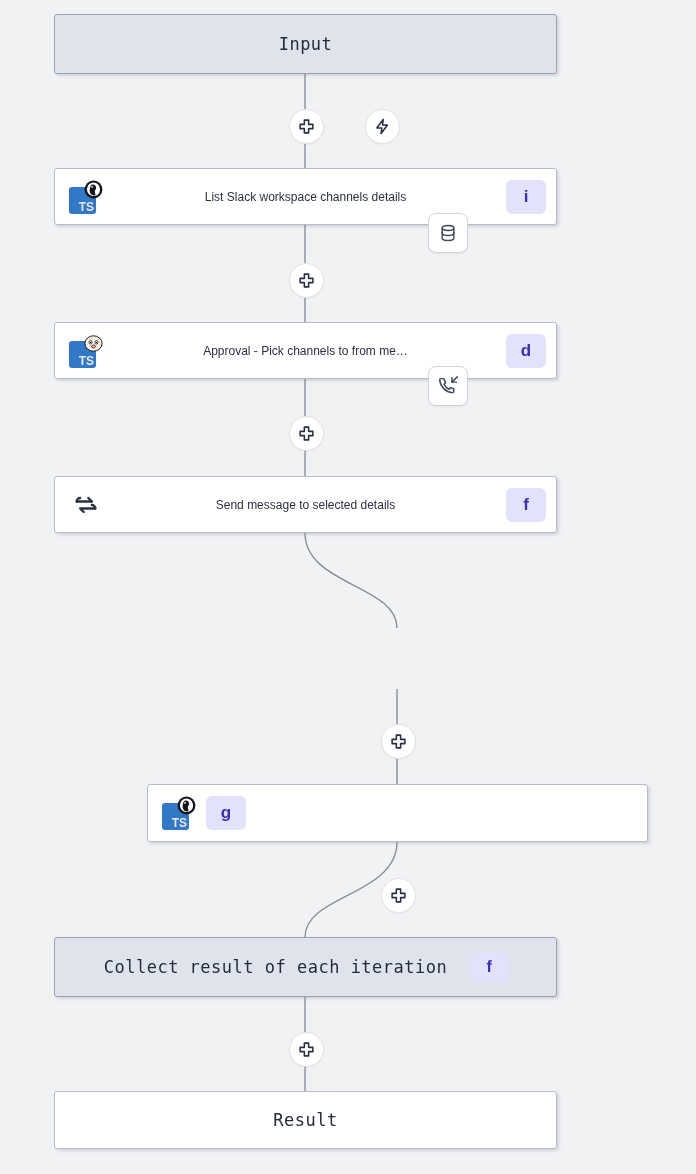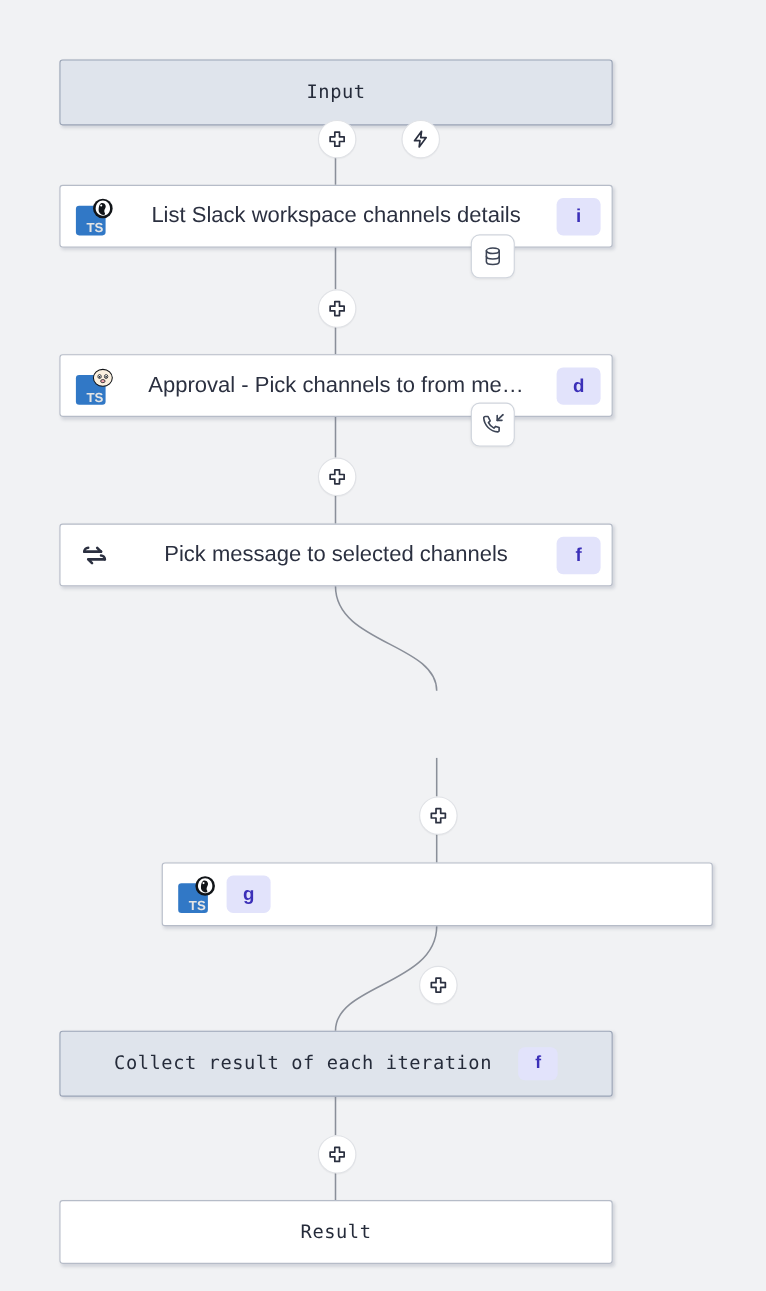--- a/index.html
+++ b/index.html
@@ -52,21 +52,21 @@
 
   .mono-label {
     font-family: "DejaVu Sans Mono", "Liberation Mono", monospace;
     font-size: 17px;
     letter-spacing: 0.5px;
     color: #252b3a;
     white-space: nowrap;
   }
   .sans-label {
     font-family: "Liberation Sans", sans-serif;
-    font-size: 20px;
+    font-size: 12px;
     color: #2b3040;
     white-space: nowrap;
     overflow: hidden;
     text-overflow: ellipsis;
   }
 
   
   .step-inner {
     display: flex;
     align-items: center;
@@ -188,21 +188,21 @@
       <path d="M397,689 L397,724"></path>
       <path d="M397,757 L397,784"></path>
 
       <path d="M397,842 C397,895 305,895 305,937"></path>
 
       <path d="M305,997 L305,1032"></path>
       <path d="M305,1065 L305,1091"></path>
     </g>
   </svg>
 
-  <div class="node gray plain" style="left:54px; top:14px; width:503px; height:60px;margin-top:40px;">
+  <div class="node gray plain" style="left:54px; top:14px; width:503px; height:60px;">
     <span class="mono-label">Input</span>
   </div>
 
   <div class="circle-btn" style="left:289px; top:109px;">
     <svg width="17" height="17" viewBox="0 0 24 24" fill="none" stroke="#2b3040" stroke-width="2.2" stroke-linecap="round" stroke-linejoin="round">
       <path d="M9 3 h6 v6 h6 v6 h-6 v6 h-6 v-6 h-6 v-6 h6 z"></path>
     </svg>
   </div>
   <div class="circle-btn" style="left:365px; top:109px;">
     <svg width="17" height="17" viewBox="0 0 24 24" fill="none" stroke="#2b3040" stroke-width="2.2" stroke-linecap="round" stroke-linejoin="round">
@@ -274,21 +274,21 @@
     <div class="step-inner">
       <span class="step-icon" style="display:flex;align-items:center;justify-content:center;">
         <svg width="28" height="28" viewBox="0 0 24 24" fill="none" stroke="#2b3040" stroke-width="2" stroke-linecap="round" stroke-linejoin="round">
           <path d="M4 9 h13 l-3-3"></path>
           <path d="M17 9 a2.5 2.5 0 0 1 0 0"></path>
           <path d="M20 15 H7 l3 3"></path>
           <path d="M4 9 a3 3 0 0 1 3-3"></path>
           <path d="M20 15 a3 3 0 0 0-3-3"></path>
         </svg>
       </span>
-      <span class="sans-label step-text">Pick message to selected channels</span>
+      <span class="sans-label step-text">Send message to selected details</span>
       <span class="badge">f</span>
     </div>
   </div>
 
 
   <div class="circle-btn" style="left:381px; top:724px;">
     <svg width="17" height="17" viewBox="0 0 24 24" fill="none" stroke="#2b3040" stroke-width="2.2" stroke-linecap="round" stroke-linejoin="round">
       <path d="M9 3 h6 v6 h6 v6 h-6 v6 h-6 v-6 h-6 v-6 h6 z"></path>
     </svg>
   </div>

